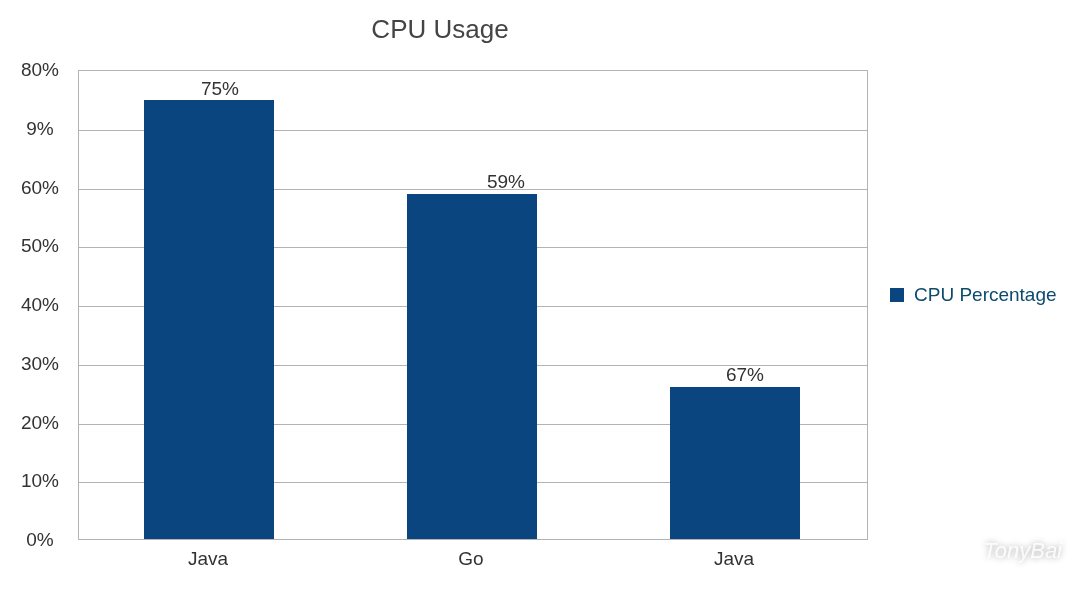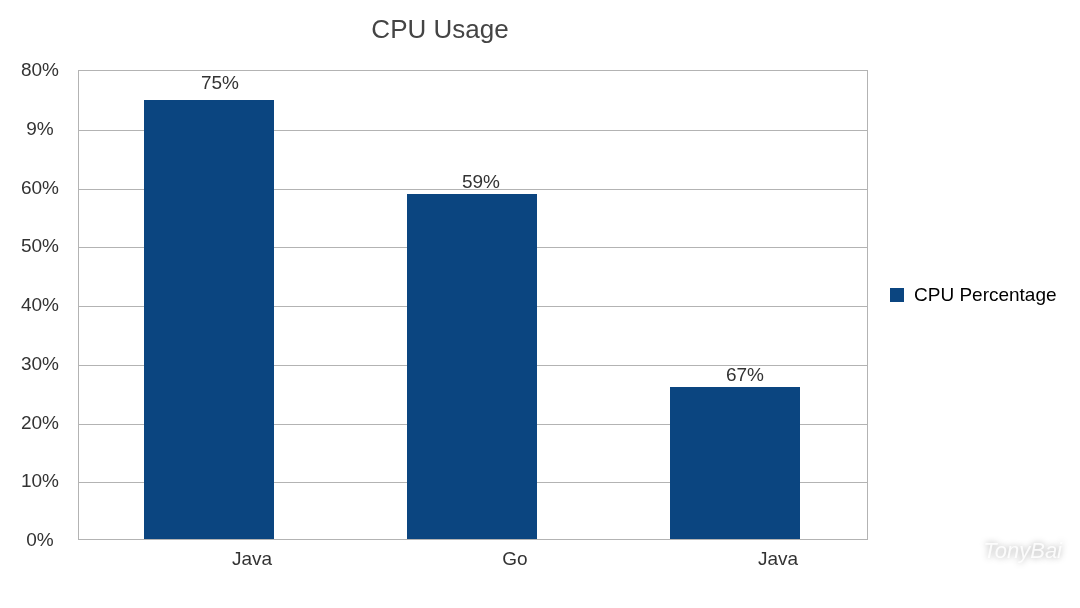--- a/index.html
+++ b/index.html
@@ -73,31 +73,30 @@
     color: #333333;
     transform: translateX(-50%);
   }
 
   .x-tick-label {
     position: absolute;
     top: 548px;
     font-size: 19px;
     color: #333333;
     transform: translateX(-50%);
-    margin-left: 44px;
   }
 
   .legend {
     position: absolute;
     left: 890px;
     top: 284px;
     display: flex;
     align-items: center;
     font-size: 19px;
-    color: #000000;
+    color: #0c4a6e;
   }
   .legend-swatch {
     width: 14px;
     height: 14px;
     background: #0b4580;
     margin-right: 10px;
   }
 
   .watermark {
     position: absolute;
@@ -158,22 +157,22 @@
     <div class="gridline" style="top:235px"></div>
     <div class="gridline" style="top:176.25px"></div>
     <div class="gridline" style="top:117.5px"></div>
     <div class="gridline" style="top:58.75px"></div>
 
     <div class="bar" style="left:65px;height:438.75px"></div>
     <div class="bar" style="left:328px;height:345.15px"></div>
     <div class="bar" style="left:591px;height:152.1px"></div>
   </div>
 
-  <div class="bar-label" style="left:220px;top:72px">75%</div>
-  <div class="bar-label" style="left:481px;top:171px">59%</div>
+  <div class="bar-label" style="left:220px;top:78px">75%</div>
+  <div class="bar-label" style="left:506px;top:171px">59%</div>
   <div class="bar-label" style="left:745px;top:364px">67%</div>
 
   <div class="x-tick-label" style="left:208px">Java</div>
   <div class="x-tick-label" style="left:471px">Go</div>
   <div class="x-tick-label" style="left:734px">Java</div>
 
   <div class="legend">
     <div class="legend-swatch"></div>
     <span>CPU Percentage</span>
   </div>

